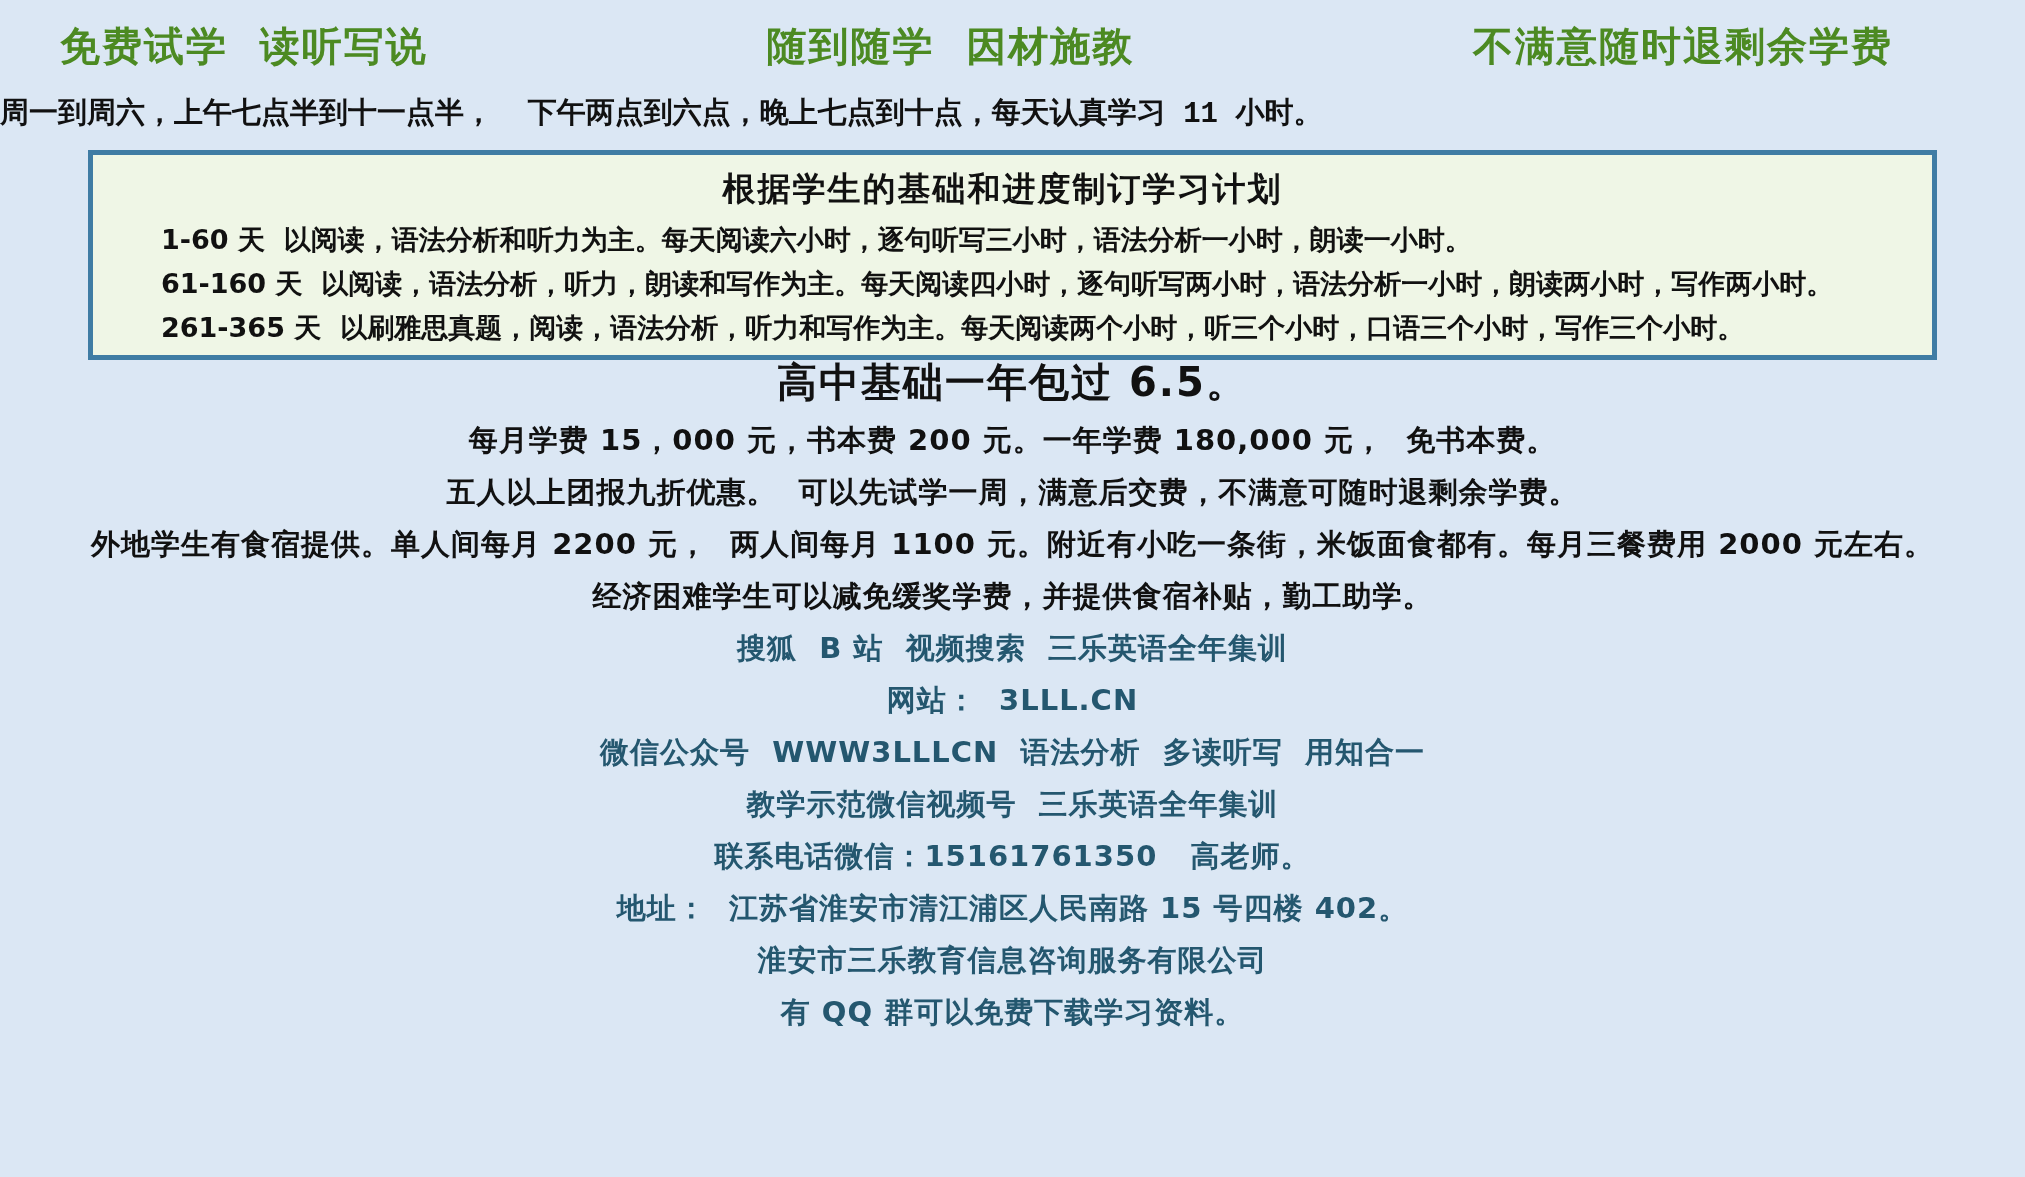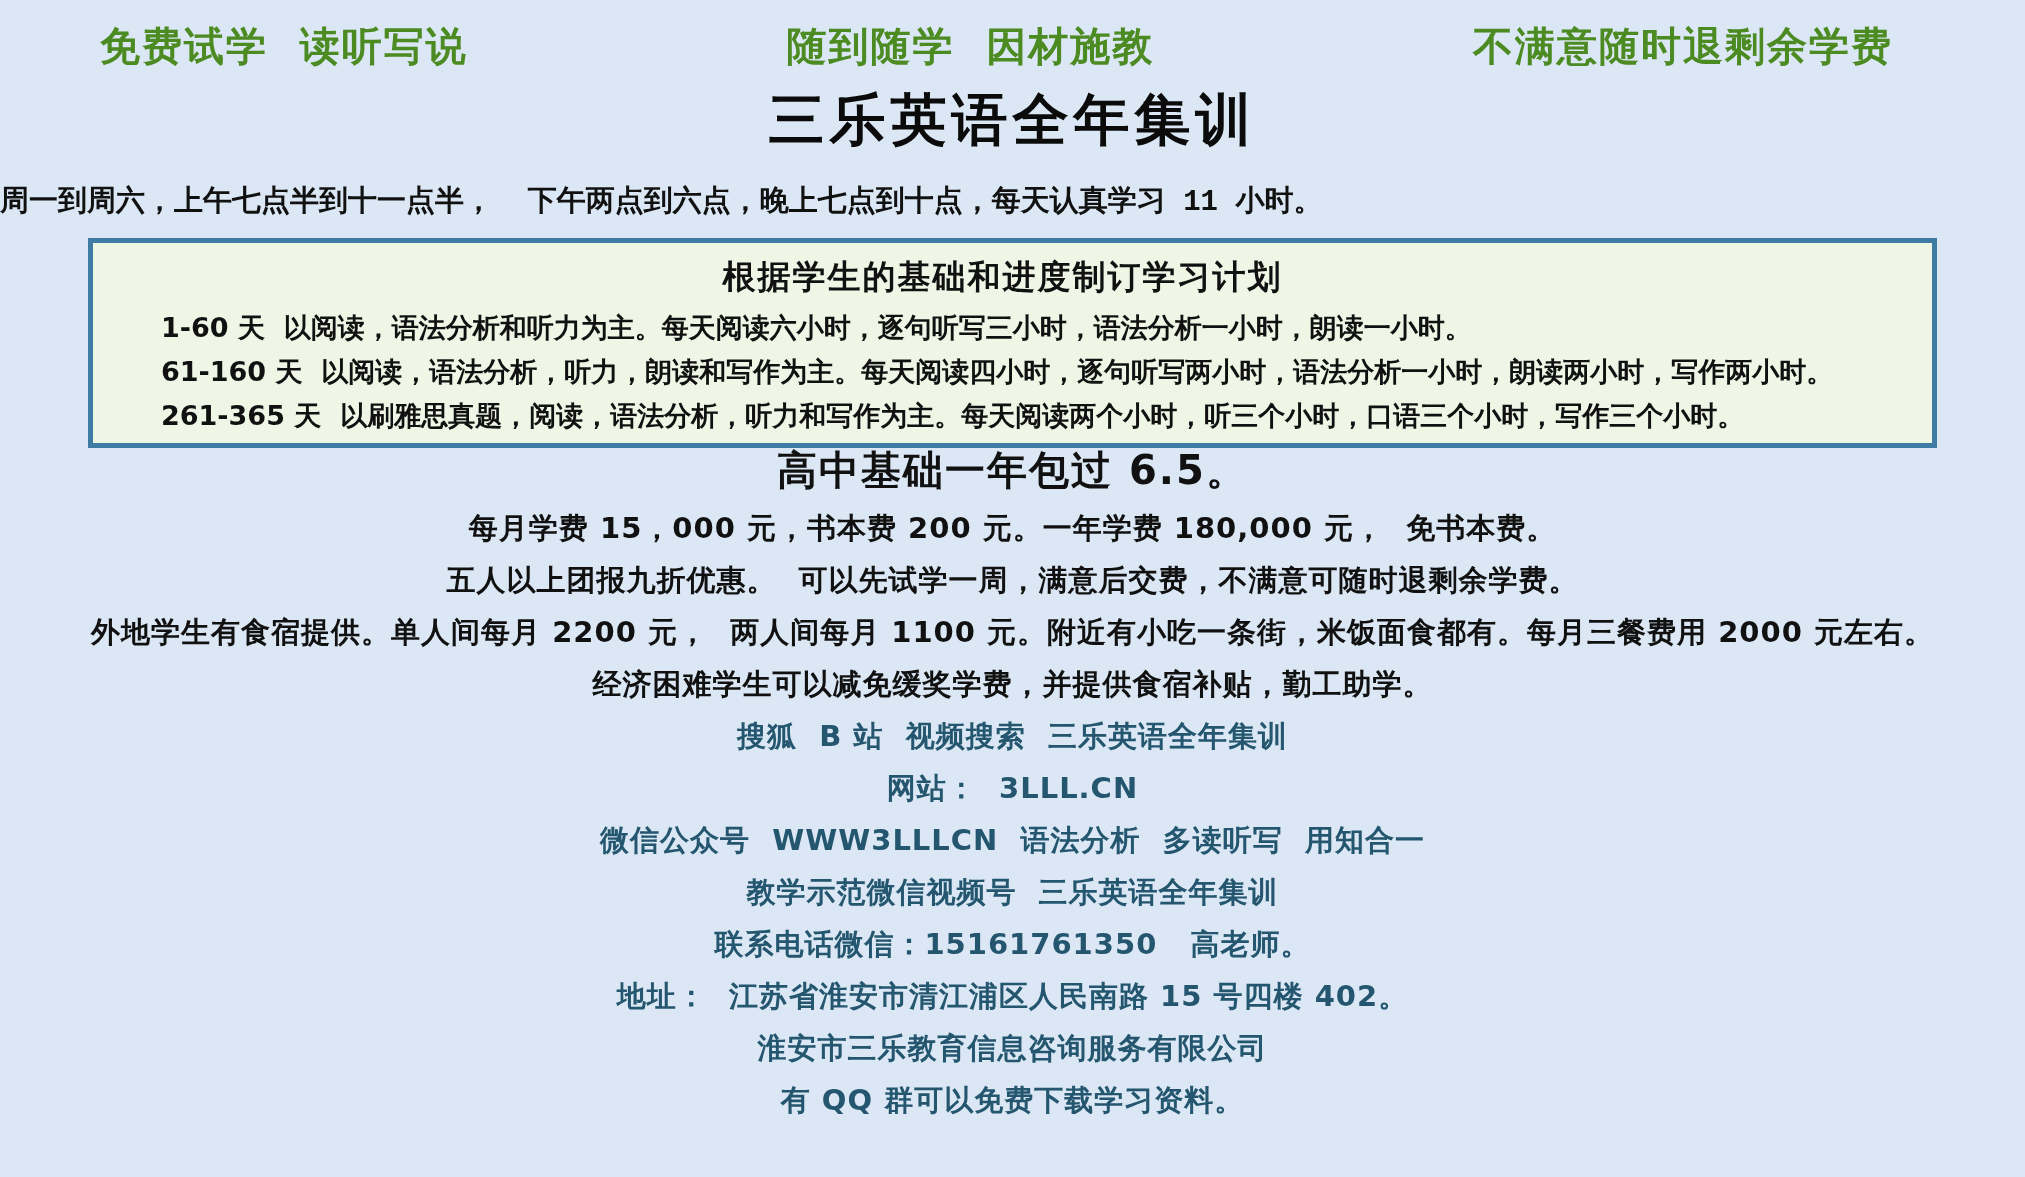--- a/index.html
+++ b/index.html
@@ -13,21 +13,21 @@
     width: 2025px;
     height: 1177px;
     margin: 0 auto;
     background: var(--page_bg, #dbe7f4);
     overflow: hidden;
     color: #111;
   }
   .slogan-row {
     display: flex;
     justify-content: space-between;
-    padding: 22px 132px 0 100px;
+    padding: 22px 132px 0 60px;
     color: var(--slogan_green, #4c8a22);
     font-size: 40px;
     line-height: 48px;
     letter-spacing: 2px;
     white-space: pre-wrap;
   }
   .page-title {
     text-align: center;
     font-size: 56px;
     line-height: 76px;
@@ -84,21 +84,20 @@
 <body>
 
 <div class="page">
 
   <div class="slogan-row">
     <span>免费试学  读听写说</span>
     <span>随到随学  因材施教</span>
     <span>不满意随时退剩余学费</span>
   </div>
 
-  <div class="page-title">三乐英语全年集训</div>
 
   <div class="schedule-line">周一到周六，上午七点半到十一点半，  下午两点到六点，晚上七点到十点，每天认真学习 11 小时。</div>
 
   <div class="plan-box">
     <div class="plan-box-title">根据学生的基础和进度制订学习计划</div>
     <div class="plan-line">1-60 天  以阅读，语法分析和听力为主。每天阅读六小时，逐句听写三小时，语法分析一小时，朗读一小时。</div>
     <div class="plan-line">61-160 天  以阅读，语法分析，听力，朗读和写作为主。每天阅读四小时，逐句听写两小时，语法分析一小时，朗读两小时，写作两小时。</div>
     <div class="plan-line">261-365 天  以刷雅思真题，阅读，语法分析，听力和写作为主。每天阅读两个小时，听三个小时，口语三个小时，写作三个小时。</div>
   </div>
 

